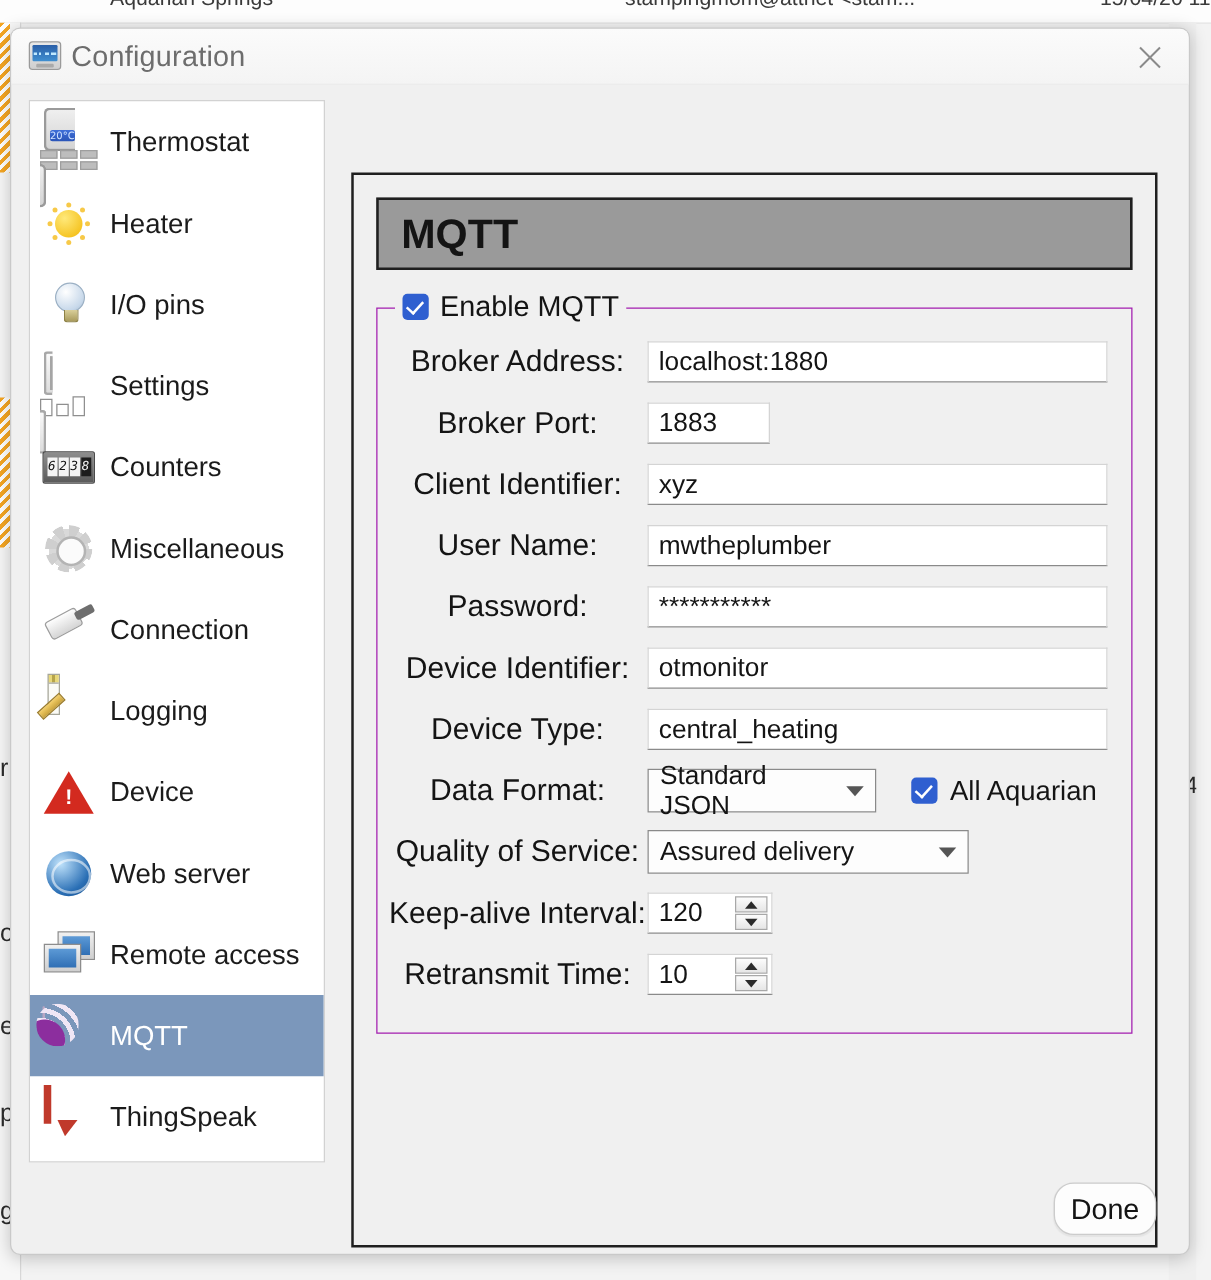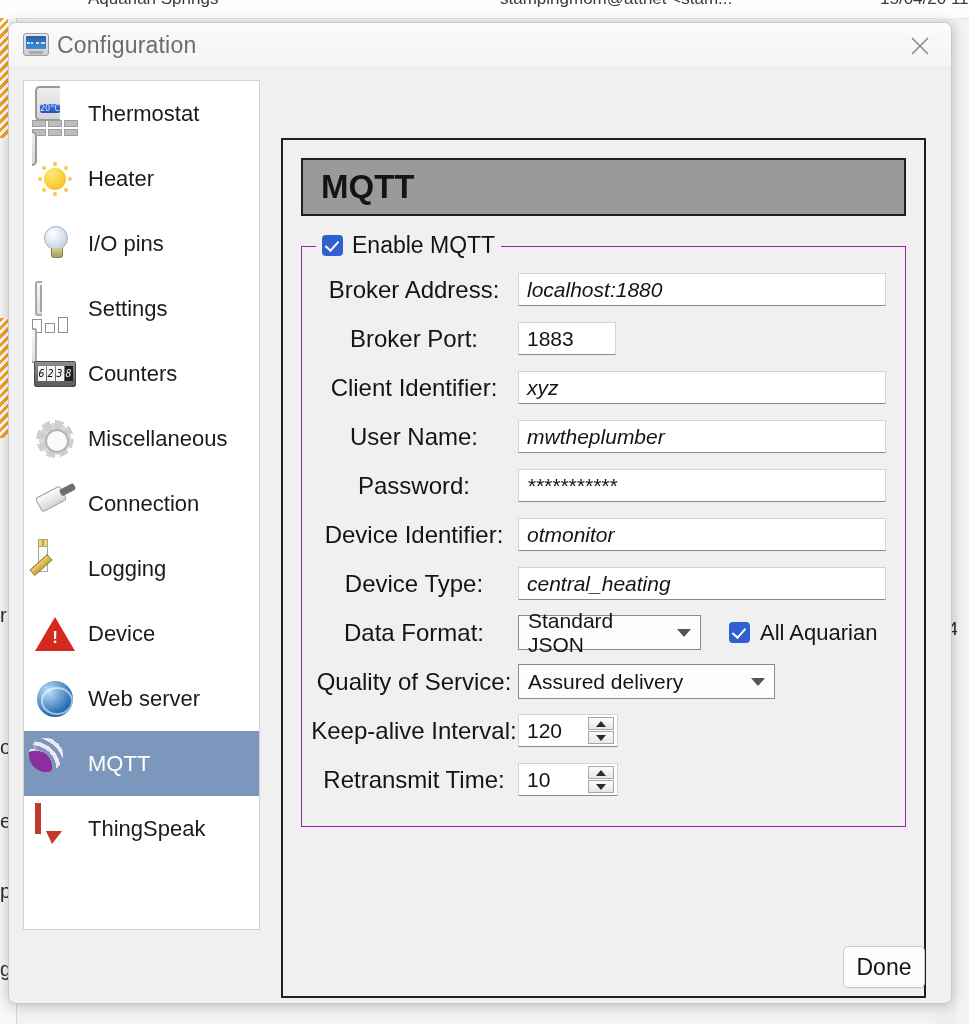--- a/index.html
+++ b/index.html
@@ -356,21 +356,21 @@
   .tfield {
     height: 33px;
     background: #ffffff;
     border: 1px solid #d4d4d4;
     border-bottom: 1px solid #8a8a8a;
     box-sizing: border-box;
     display: flex; align-items: center;
     padding: 0 8px;
     font-size: 21px; color: #141414;
   }
-  .w-wide  { width: 368px; font-style: italic; }
+  .w-wide  { width: 368px; }
   .w-small { width: 98px; }
   .w-spin  { width: 100px; position: relative; padding-right: 30px; }
 
   .spin-btns {
     position: absolute; right: 3px; top: 2px;
     width: 26px; height: 27px;
     display: flex; flex-direction: column; gap: 1px;
   }
   .spin-btns > div {
     flex: 1;
@@ -408,21 +408,21 @@
   
   .footer {
     position: relative;
     height: 56px;
   }
   .done-btn {
     position: absolute; right: 26px; top: 0;
     width: 80px; height: 40px;
     background: #fdfdfd;
     border: 1px solid #cccccc;
-    border-radius: 5px;
+    border-radius: 16px;
     display: flex; align-items: center; justify-content: center;
     font-size: 23px; color: #141414;
     cursor: default;
     box-shadow: 0 1px 1px rgba(0,0,0,.05);
   }
 </style>
 </head>
 <body>
 
 <div id="backdrop">
@@ -551,20 +551,27 @@
         <span class="side-label">Device</span>
       </div>
 
       <div class="side-item">
         <span class="side-ico">
             <span class="ico-globe"></span>
           </span>
         <span class="side-label">Web server</span>
       </div>
 
+      <div class="side-item">
+        <span class="side-ico ico-remote">
+          <span class="m1"></span>
+            <span class="m2"></span>
+        </span>
+        <span class="side-label">Remote access</span>
+      </div>
 
       <div class="side-item selected">
         <span class="side-ico"><span class="ico-mqtt"></span></span>
         <span class="side-label">MQTT</span>
       </div>
 
       <div class="side-item">
         <span class="side-ico"><span class="ico-thing"></span></span>
         <span class="side-label">ThingSpeak</span>
       </div>

